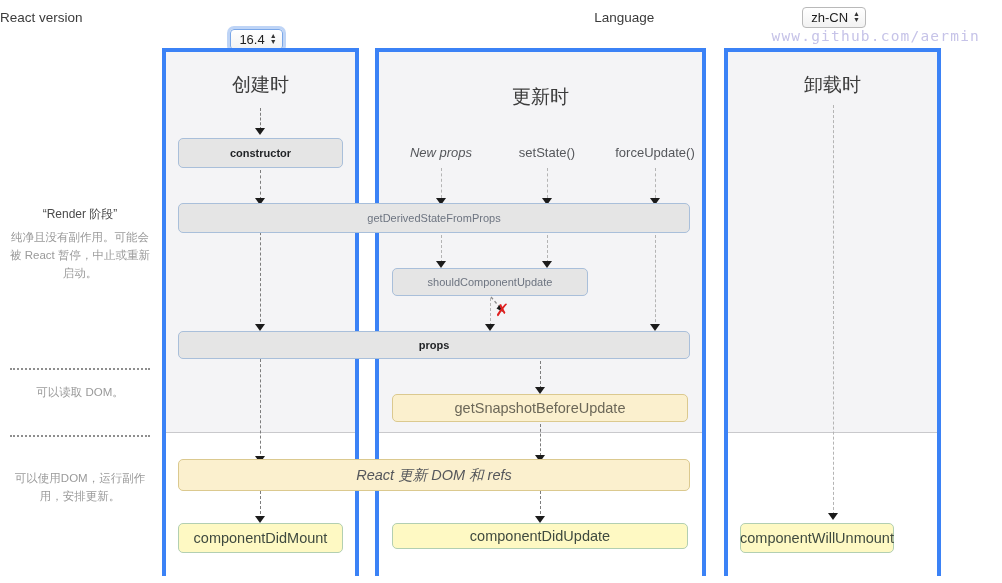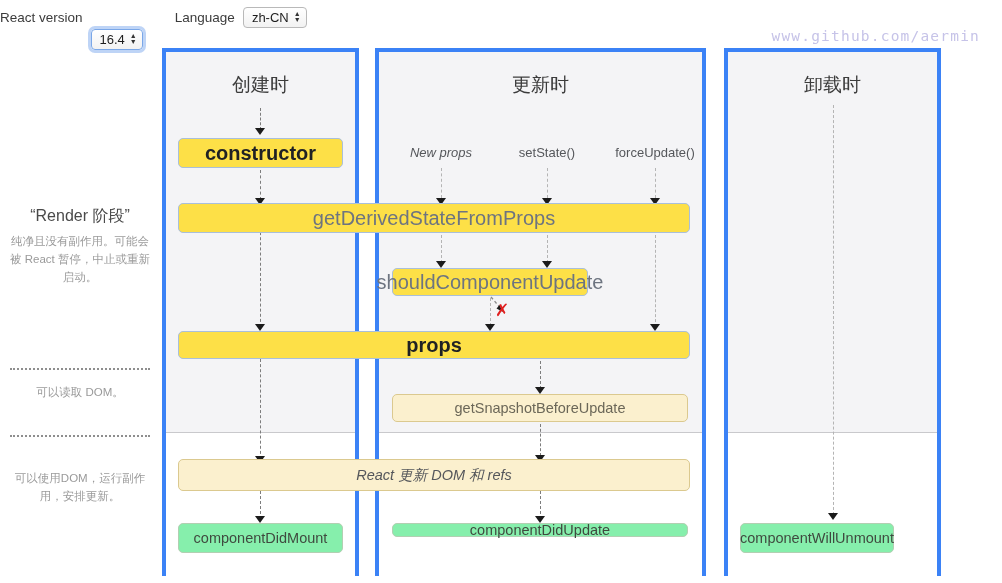--- a/index.html
+++ b/index.html
@@ -8,21 +8,21 @@
     width: 1002px; height: 583px;
     background: #ffffff;
     font-family: "Liberation Sans", "DejaVu Sans", sans-serif;
     overflow: hidden;
   }
   #root { position: relative; width: 1002px; height: 583px; }
 
   
   .topbar {
     position: absolute; left: 0; top: 0; width: 866px; height: 34px;
-    display: flex; align-items: center; justify-content: flex-start; gap: 8px;
+    display: flex; align-items: center; justify-content: space-between; gap: 8px;
   }
   .ctrl-label { font-size: 13.5px; color: #3b3b3b; }
   .select-box {
     display: inline-flex; align-items: center; gap: 5px;
     height: 21px; padding: 0 5px 0 8px;
     border: 1px solid #b9b9b9; border-radius: 4px;
     background: linear-gradient(#ffffff, #f2f2f2);
     font-size: 13px; color: #1d1d1d; line-height: 1;
   }
   .select-box.focused {
@@ -40,21 +40,21 @@
     font-family: "DejaVu Sans Mono", "Liberation Mono", monospace;
     font-size: 14.5px; letter-spacing: 1.2px; color: #c6c3e8;
     white-space: nowrap;
   }
 
   
   .sidebar { position: absolute; left: 0; top: 46px; width: 160px; height: 537px; }
   .phase {
     position: absolute; left: 8px; width: 144px; text-align: center;
   }
-  .phase-title { font-size: 16px; color: #4a4a4a; margin-bottom: 6px; }
+  .phase-title { font-size: 12px; color: #4a4a4a; margin-bottom: 6px; }
   .phase-desc { font-size: 11.5px; color: #9a9a9a; line-height: 1.55; }
   .dotline {
     position: absolute; left: 10px; width: 140px; height: 1px;
     border-top: 2px dotted #8e8e8e;
   }
 
   
   .panel { position: absolute; border: 4px solid #3b82f6; }
   .panel .render-zone { position: absolute; left: 0; right: 0; top: 0; background: #f4f4f6; }
   .panel .commit-zone { position: absolute; left: 0; right: 0; bottom: 0; background: #ffffff; }
@@ -63,23 +63,23 @@
   .col-title {
     position: absolute; left: 0; right: 0; text-align: center;
     font-size: 19px; color: #3c3c3c;
   }
 
   
   .node {
     position: absolute; display: flex; align-items: center; justify-content: center;
     border-radius: 5px; text-align: center; white-space: nowrap;
   }
-  .node.blue   { background: #fde047; border: 1px solid #a9bfda; color: #6d7480; font-size: 20px; }
+  .node.blue   { background: #e5e5e5; border: 1px solid #a9bfda; color: #6d7480; font-size: 11px; }
   .node.yellow { background: #fbf0ce; border: 1px solid #dbc98f; color: #6b6758; font-size: 14.5px; }
-  .node.green  { background: #86efac; border: 1px solid #b2cfb2; color: #3f4a3f; font-size: 14.5px; }
+  .node.green  { background: #fef9c3; border: 1px solid #b2cfb2; color: #3f4a3f; font-size: 14.5px; }
   .node.strong { color: #1f2124; font-weight: bold; }
   .node.italic { font-style: italic; color: #55575b; }
 
   .trigger {
     position: absolute; text-align: center; font-size: 13px; color: #55575b;
     white-space: nowrap; transform: translateX(-50%);
   }
   .trigger.it { font-style: italic; }
 
   
@@ -145,21 +145,21 @@
     <div class="render-zone" style="height:380px;"></div>
     <div class="zone-div" style="top:380px;"></div>
     <div class="commit-zone" style="top:381px; height:145px;"></div>
     <div class="col-title" style="top:20px;">创建时</div>
   </div>
 
   <div class="panel" style="left:375px; top:48px; width:331px; height:528px;">
     <div class="render-zone" style="height:380px;"></div>
     <div class="zone-div" style="top:380px;"></div>
     <div class="commit-zone" style="top:381px; height:145px;"></div>
-    <div class="col-title" style="top:20px;">更新时</div>
+    <div class="col-title" style="top:32px;">更新时</div>
   </div>
 
   <div class="panel" style="left:724px; top:48px; width:217px; height:528px;">
     <div class="render-zone" style="height:380px;"></div>
     <div class="zone-div" style="top:380px;"></div>
     <div class="commit-zone" style="top:381px; height:145px;"></div>
     <div class="col-title" style="top:20px;">卸载时</div>
   </div>
 
   <div class="vline" style="left:260px; top:108px; height:22px;"></div>
@@ -221,20 +221,20 @@
   <div class="node yellow" style="left:392px; top:394px; width:296px; height:28px;">getSnapshotBeforeUpdate</div>
 
   <div class="vline" style="left:540px; top:424px; height:32px;"></div>
   <div class="arrowhead" style="left:540px; top:455px;"></div>
 
   <div class="node yellow italic" style="left:178px; top:459px; width:512px; height:32px;">React 更新 DOM 和 refs</div>
 
   <div class="vline" style="left:540px; top:491px; height:28px;"></div>
   <div class="arrowhead" style="left:540px; top:516px;"></div>
 
-  <div class="node green" style="left:392px; top:523px; width:296px; height:14px;">componentDidUpdate</div>
+  <div class="node green" style="left:392px; top:523px; width:296px; height:26px;">componentDidUpdate</div>
 
   <div class="vline light" style="left:833px; top:105px; height:410px;"></div>
   <div class="arrowhead" style="left:833px; top:513px;"></div>
 
   <div class="node green" style="left:740px; top:523px; width:154px; height:30px;">componentWillUnmount</div>
 
 </div>
 
 </body></html>

